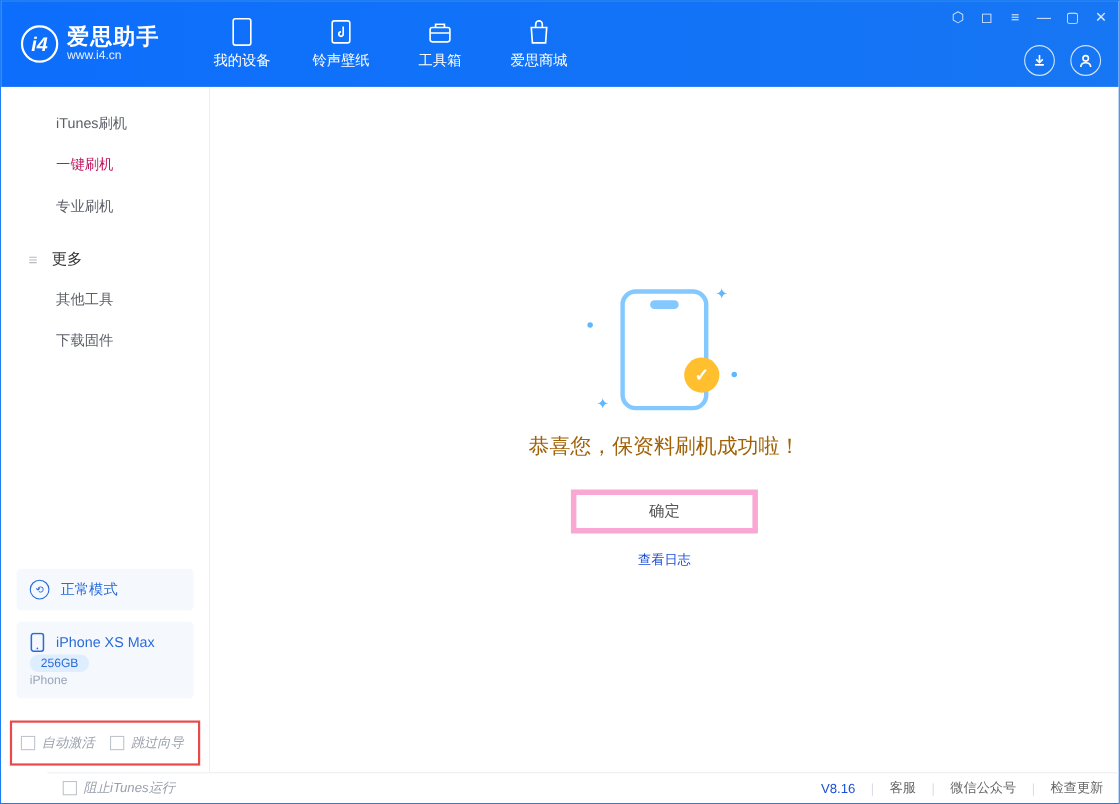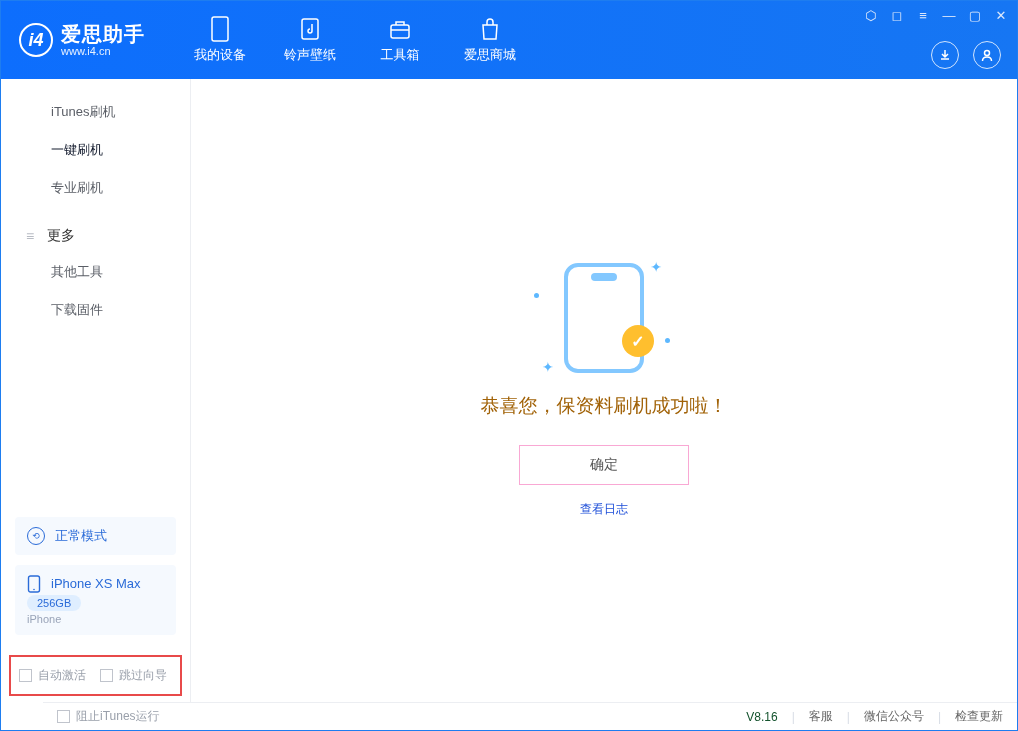--- a/index.html
+++ b/index.html
@@ -27,57 +27,57 @@
 
 .body { display: flex; height: calc(100% - 78px - 28px); }
 
 
 .sidebar { width: 190px; border-right: 1px solid #eceef2; display: flex; flex-direction: column; background: #fff; }
 .sb-scroll { flex: 1; padding-top: 14px; }
 .sb-section { padding: 8px 22px; display: flex; align-items: center; gap: 10px; font-size: 14px; color: #333; font-weight: 500; }
 .sb-section .sec-icon { width: 14px; height: 14px; display: inline-flex; align-items: center; justify-content: center; color: #1e7df0; }
 .sec-icon.gray { color: #b8bcc4; }
 .sb-item { padding: 10px 22px 10px 50px; font-size: 13px; color: #5a5e66; cursor: pointer; }
-.sb-item.active { color: #0f172a; }
+.sb-item.active { color: #be185d; }
 
 .sb-bottom { padding: 10px 14px 8px; }
 .mode-card, .device-card { background: #f5f9fe; border-radius: 4px; padding: 10px 12px; margin-bottom: 10px; }
 .mode-card { display: flex; align-items: center; gap: 10px; color: #2a6bd8; font-size: 13px; }
 .mode-icon { width: 18px; height: 18px; border: 1.5px solid #2a6bd8; border-radius: 50%; display: flex; align-items: center; justify-content: center; font-size: 9px; }
 .device-card { color: #2a6bd8; }
 .device-card .dev-row { display: flex; align-items: center; gap: 8px; font-size: 13px; font-weight: 500; }
 .dev-phone-icon { width: 16px; height: 16px; }
 .capacity { display: inline-block; margin-top: 4px; margin-left: 0px; background: #dfeeff; color: #2a6bd8; font-size: 11px; padding: 2px 10px; border-radius: 10px; }
 .dev-type { font-size: 11px; color: #9aa4b8; margin-top: 2px; }
 
 .highlight-box { border: 2px solid #e84a4a; margin: 2px 8px 6px; padding: 10px 8px; display: flex; gap: 14px; align-items: center; }
-.cb-wrap { display: flex; align-items: center; gap: 6px; font-size: 12px; color: #9aa0ab; }
+.cb-wrap { display: flex; align-items: center; gap: 6px; font-size: 12px; color: #9aa0ab; font-style: italic; }
 .cb { width: 13px; height: 13px; border: 1px solid #c0c4cc; background: #fff; }
 
 
 .content { flex: 1; display: flex; flex-direction: column; align-items: center; justify-content: center; color: #333; }
 .phone-illus { width: 80px; height: 110px; position: relative; margin-bottom: 20px; }
 .phone-frame { position: absolute; inset: 0; border: 4px solid #83c8ff; border-radius: 14px; background: #fff; }
 .phone-frame::before { content:''; position:absolute; top:6px; left:50%; transform:translateX(-50%); width:26px; height:8px; background:#83c8ff; border-radius:4px; }
 .check-badge { position: absolute; right: -10px; bottom: 16px; width: 32px; height: 32px; background: #ffbf2e; border-radius: 50%; display: flex; align-items: center; justify-content: center; color: #fff; font-weight: bold; }
 .sparkle { position: absolute; font-size: 14px; }
 .sp1 { top: -4px; right: -18px; color:#5db8ff; }
 .sp2 { bottom: -2px; left: -22px; color:#5db8ff; }
 .sp3 { top: 30px; left: -30px; width:5px; height:5px; background:#5db8ff; border-radius:50%; }
 .sp4 { bottom: 30px; right: -26px; width:5px; height:5px; background:#5db8ff; border-radius:50%; }
 
 .success-title { font-size: 19px; color: #a16207; margin-bottom: 26px; }
-.ok-btn { width: 170px; height: 40px; border: 1px solid #f9a8d4; background: #fff; font-size: 14px; color: #555; cursor: pointer; margin-bottom: 16px; }
+.ok-btn { width: 170px; height: 40px; border: 5px solid #f9a8d4; background: #fff; font-size: 14px; color: #555; cursor: pointer; margin-bottom: 16px; }
 .log-link { font-size: 12px; color: #1d4ed8; cursor: pointer; }
 
 
 .footer { height: 28px; border-top: 1px solid #eceef2; display: flex; align-items: center; padding: 0 14px; font-size: 12px; color: #9aa0ab; margin-left: 42px; }
 .footer .cb-wrap { color: #9aa0ab; }
 .footer-right { margin-left: auto; display: flex; align-items: center; gap: 14px; }
-.fr-version { color: #14532d; }
+.fr-version { color: #1d4ed8; }
 .fr-link { color: #666; cursor: pointer; }
 .vdiv { color: #d8dde6; }
 </style>
 </head>
 <body>
 
 <div class="header">
   <div class="logo-area">
     <div class="logo-circle">i4</div>
     <div class="logo-text">

